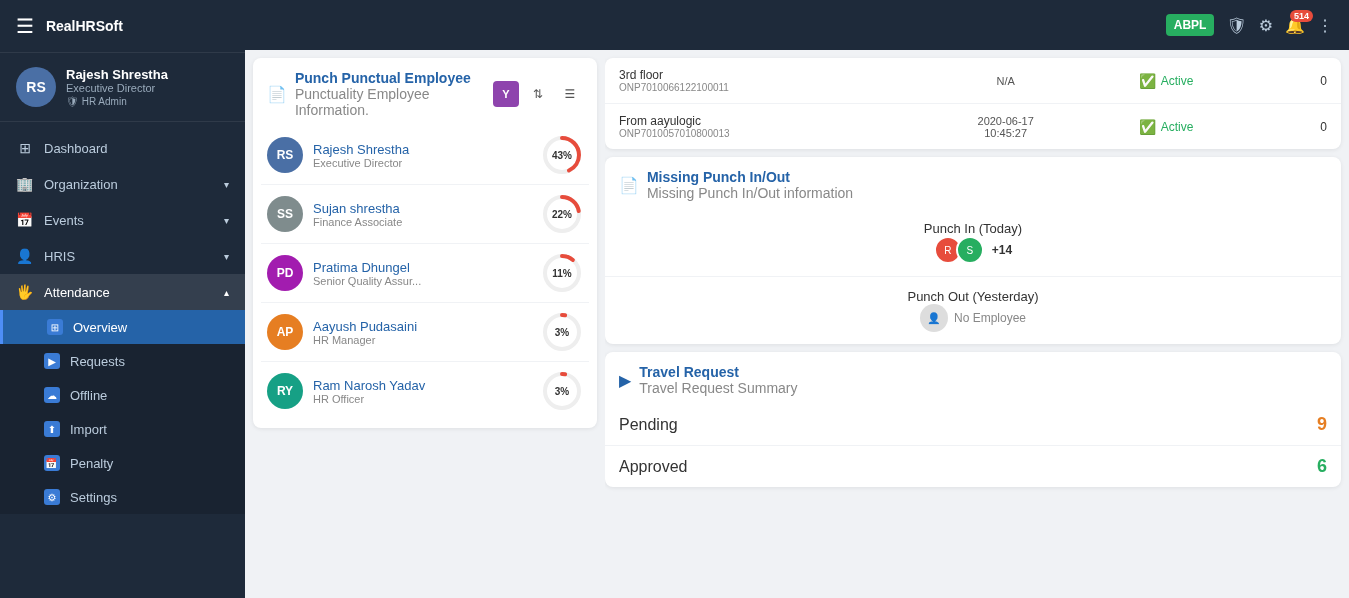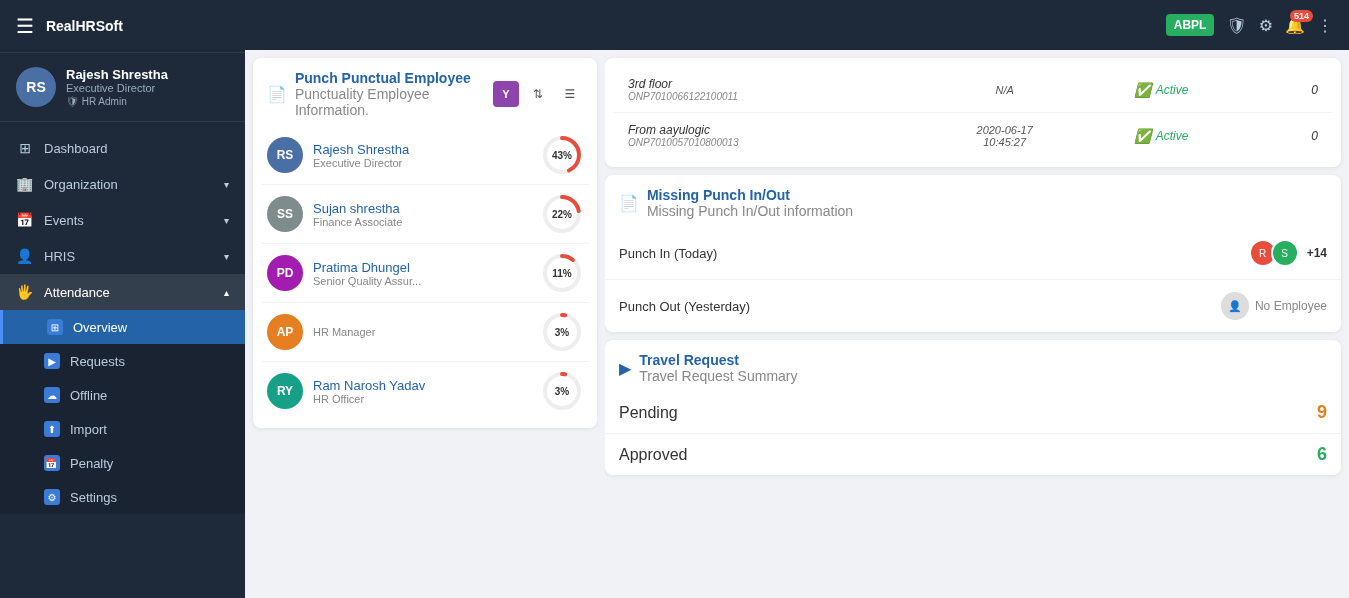--- a/index.html
+++ b/index.html
@@ -151,42 +151,42 @@
     }
     .emp-info { flex: 1; }
     .emp-name { font-size: 13px; color: #2563a8; font-weight: 500; }
     .emp-role { font-size: 11px; color: #888; }
     .progress-ring { flex-shrink: 0; }
     .ring-container { position: relative; width: 42px; height: 42px; }
     .ring-text {
       position: absolute; top: 50%; left: 50%; transform: translate(-50%,-50%);
       font-size: 10px; font-weight: 600; color: #333;
     }
-    .table-top-card { padding: 9px; overflow: hidden; font-style: italic; }
+    .table-top-card { padding: 0; overflow: hidden; }
     .table-rows { }
     .table-row {
       display: flex; align-items: center;
       padding: 10px 14px; border-bottom: 1px solid #f0f2f5;
       gap: 10px;
     }
     .table-row:last-child { border-bottom: none; }
     .row-col-name { flex: 2; }
     .row-name { font-size: 12px; color: #333; font-weight: 500; }
     .row-id { font-size: 10px; color: #888; }
     .row-col-date { flex: 1; font-size: 11px; color: #555; text-align: center; }
     .row-col-status { flex: 1; display: flex; align-items: center; justify-content: center; gap: 4px; font-size: 12px; }
     .status-active { color: #27ae60; display:flex;align-items:center;gap:3px; }
     .status-icon { color: #27ae60; font-size: 14px; }
     .row-col-count { flex: 0.5; text-align: right; font-size: 12px; color: #333; }
 
     
     .punch-card { }
     .punch-row {
       display: flex; align-items: center; justify-content: space-between;
-      padding: 12px 14px; border-bottom: 1px solid #f0f2f5;
+      padding: 12px 14px; border-bottom: 1px solid #f0f2f5; flex-direction: column;
     }
     .punch-row:last-child { border-bottom: none; }
     .punch-label { font-size: 13px; color: #333; }
     .punch-avatar {
       width: 28px; height: 28px; border-radius: 50%;
       border: 2px solid #fff; background: #aaa;
       display: flex; align-items: center; justify-content: center;
       font-size: 10px; color: #fff; margin-left: -6px;
     }
     .punch-avatar:first-child { margin-left: 0; }
@@ -368,20 +368,21 @@
         <circle cx="21" cy="21" r="17" fill="none" stroke="#e74c3c" stroke-width="4" stroke-dasharray="11.75 95.06" stroke-linecap="round"></circle>
       </svg>
       <span class="ring-text">11%</span>
     </div>
   </div>
             <div class="punctual-item">
     <div class="emp-avatar" style="background:#e67e22">
       AP
     </div>
     <div class="emp-info">
+      <div class="emp-name">Aayush Pudasaini</div>
       <div class="emp-role">HR Manager</div>
     </div>
     <div class="ring-container progress-ring">
       <svg class="ring" width="42" height="42" viewBox="0 0 42 42">
         <circle cx="21" cy="21" r="17" fill="none" stroke="#eee" stroke-width="4"></circle>
         <circle cx="21" cy="21" r="17" fill="none" stroke="#e74c3c" stroke-width="4" stroke-dasharray="3.20 103.61" stroke-linecap="round"></circle>
       </svg>
       <span class="ring-text">3%</span>
     </div>
   </div>

